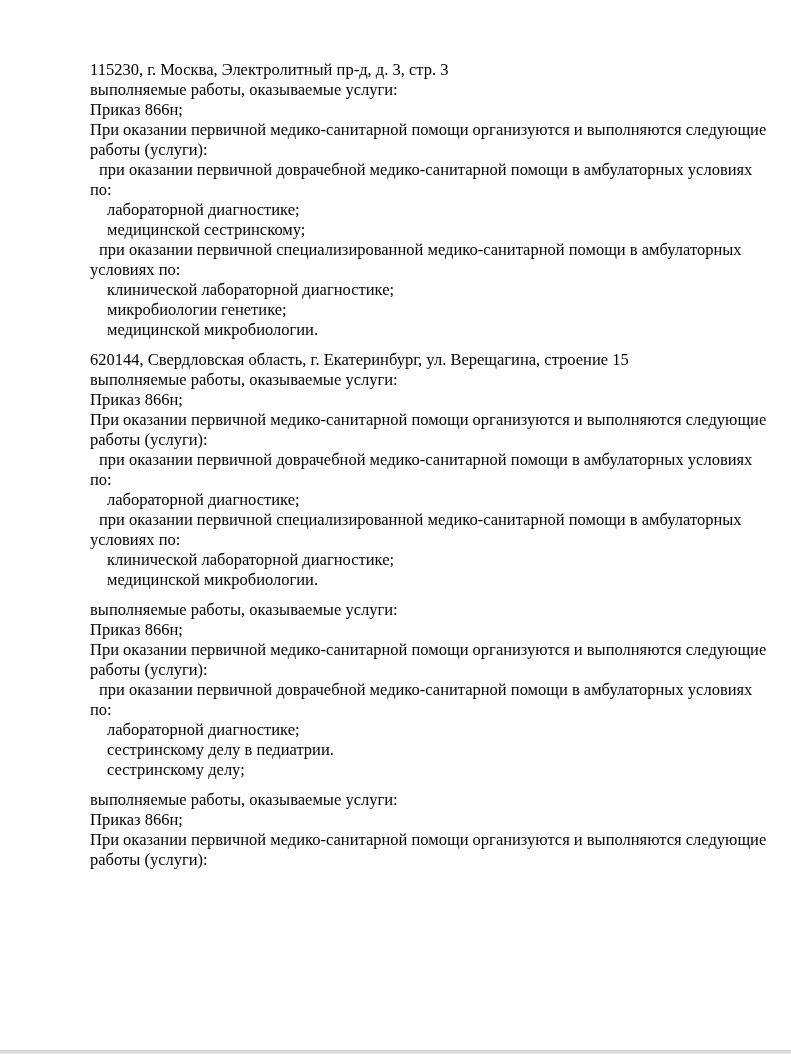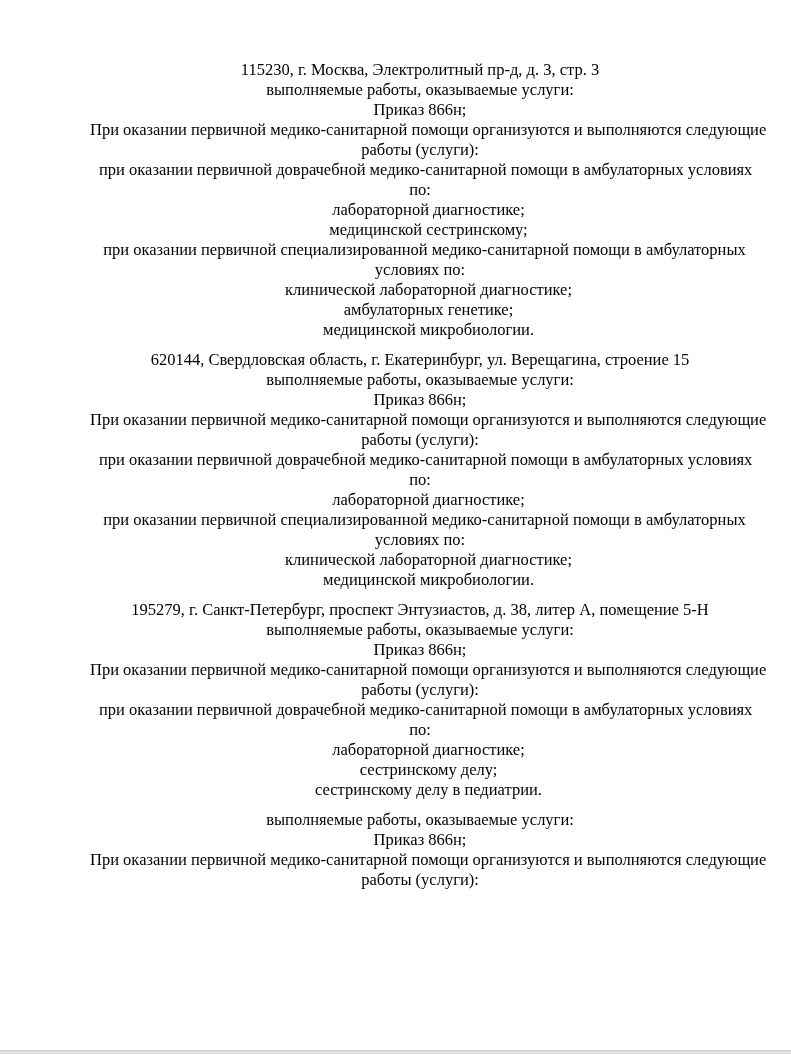--- a/index.html
+++ b/index.html
@@ -23,21 +23,20 @@
     font-size: 16.5px;
     line-height: 20px;
     font-family: "Liberation Serif", "DejaVu Serif", serif;
   }
   .address-block {
     margin: 0 0 10px 0;
   }
   .doc-line {
     white-space: nowrap;
     height: 20px;
-    text-align: center;
   }
   .indent-0 { padding-left: 0; }
   .indent-1 { padding-left: 9px; }
   .indent-2 { padding-left: 17px; }
   .footer-bar {
     position: absolute;
     left: 0;
     bottom: 0;
     width: 791px;
     height: 3px;
@@ -56,48 +55,47 @@
       <div class="doc-line indent-0">Приказ 866н;</div>
       <div class="doc-line indent-0">При оказании первичной медико-санитарной помощи организуются и выполняются следующие</div>
       <div class="doc-line indent-0">работы (услуги):</div>
       <div class="doc-line indent-1">при оказании первичной доврачебной медико-санитарной помощи в амбулаторных условиях</div>
       <div class="doc-line indent-0">по:</div>
       <div class="doc-line indent-2">лабораторной диагностике;</div>
       <div class="doc-line indent-2">медицинской сестринскому;</div>
       <div class="doc-line indent-1">при оказании первичной специализированной медико-санитарной помощи в амбулаторных</div>
       <div class="doc-line indent-0">условиях по:</div>
       <div class="doc-line indent-2">клинической лабораторной диагностике;</div>
-      <div class="doc-line indent-2">амбулаторных генетике;</div>
+      <div class="doc-line indent-2">микробиологии генетике;</div>
       <div class="doc-line indent-2">медицинской микробиологии.</div>
     </div>
     <div class="address-block">
       <div class="doc-line indent-0">620144, Свердловская область, г. Екатеринбург, ул. Верещагина, строение 15</div>
       <div class="doc-line indent-0">выполняемые работы, оказываемые услуги:</div>
       <div class="doc-line indent-0">Приказ 866н;</div>
       <div class="doc-line indent-0">При оказании первичной медико-санитарной помощи организуются и выполняются следующие</div>
       <div class="doc-line indent-0">работы (услуги):</div>
       <div class="doc-line indent-1">при оказании первичной доврачебной медико-санитарной помощи в амбулаторных условиях</div>
       <div class="doc-line indent-0">по:</div>
       <div class="doc-line indent-2">лабораторной диагностике;</div>
       <div class="doc-line indent-1">при оказании первичной специализированной медико-санитарной помощи в амбулаторных</div>
       <div class="doc-line indent-0">условиях по:</div>
       <div class="doc-line indent-2">клинической лабораторной диагностике;</div>
       <div class="doc-line indent-2">медицинской микробиологии.</div>
     </div>
     <div class="address-block">
-      <div class="doc-line indent-0">195279, г. Санкт-Петербург, проспект Энтузиастов, д. 38, литер А, помещение 5-Н</div>
       <div class="doc-line indent-0">выполняемые работы, оказываемые услуги:</div>
       <div class="doc-line indent-0">Приказ 866н;</div>
       <div class="doc-line indent-0">При оказании первичной медико-санитарной помощи организуются и выполняются следующие</div>
       <div class="doc-line indent-0">работы (услуги):</div>
       <div class="doc-line indent-1">при оказании первичной доврачебной медико-санитарной помощи в амбулаторных условиях</div>
       <div class="doc-line indent-0">по:</div>
       <div class="doc-line indent-2">лабораторной диагностике;</div>
+      <div class="doc-line indent-2">сестринскому делу в педиатрии.</div>
       <div class="doc-line indent-2">сестринскому делу;</div>
-      <div class="doc-line indent-2">сестринскому делу в педиатрии.</div>
     </div>
     <div class="address-block">
       <div class="doc-line indent-0">выполняемые работы, оказываемые услуги:</div>
       <div class="doc-line indent-0">Приказ 866н;</div>
       <div class="doc-line indent-0">При оказании первичной медико-санитарной помощи организуются и выполняются следующие</div>
       <div class="doc-line indent-0">работы (услуги):</div>
     </div>
   </div>
 
 <div class="footer-bar"></div>

